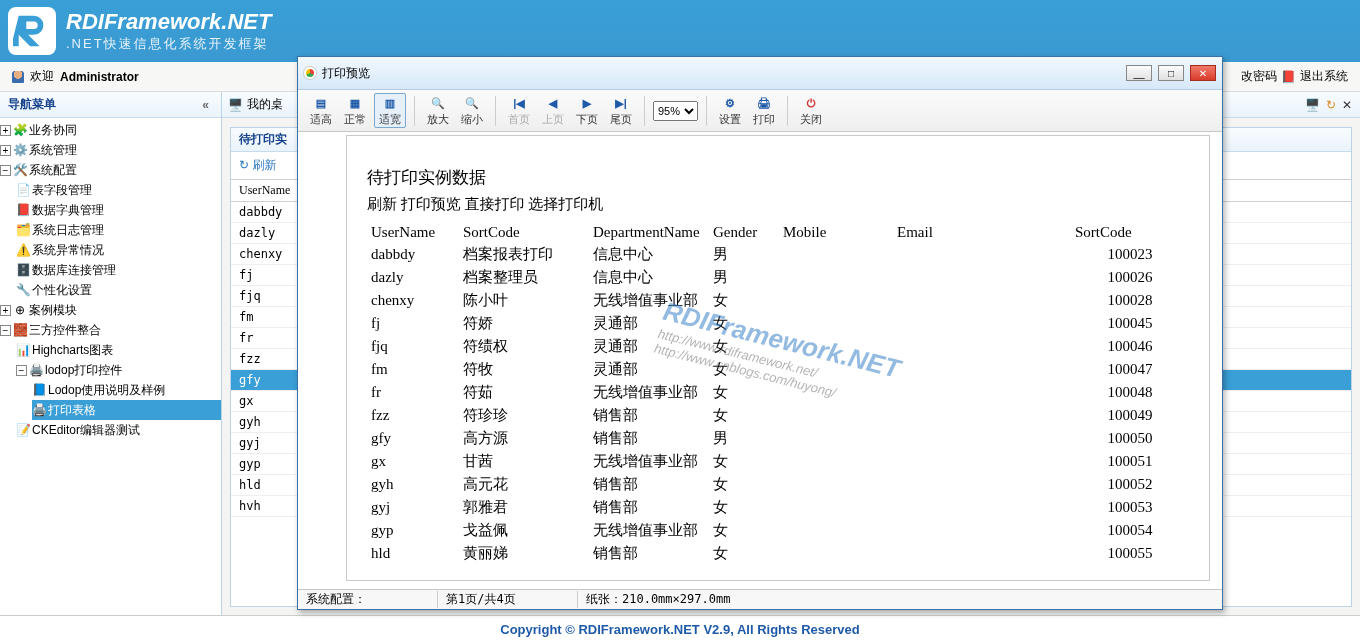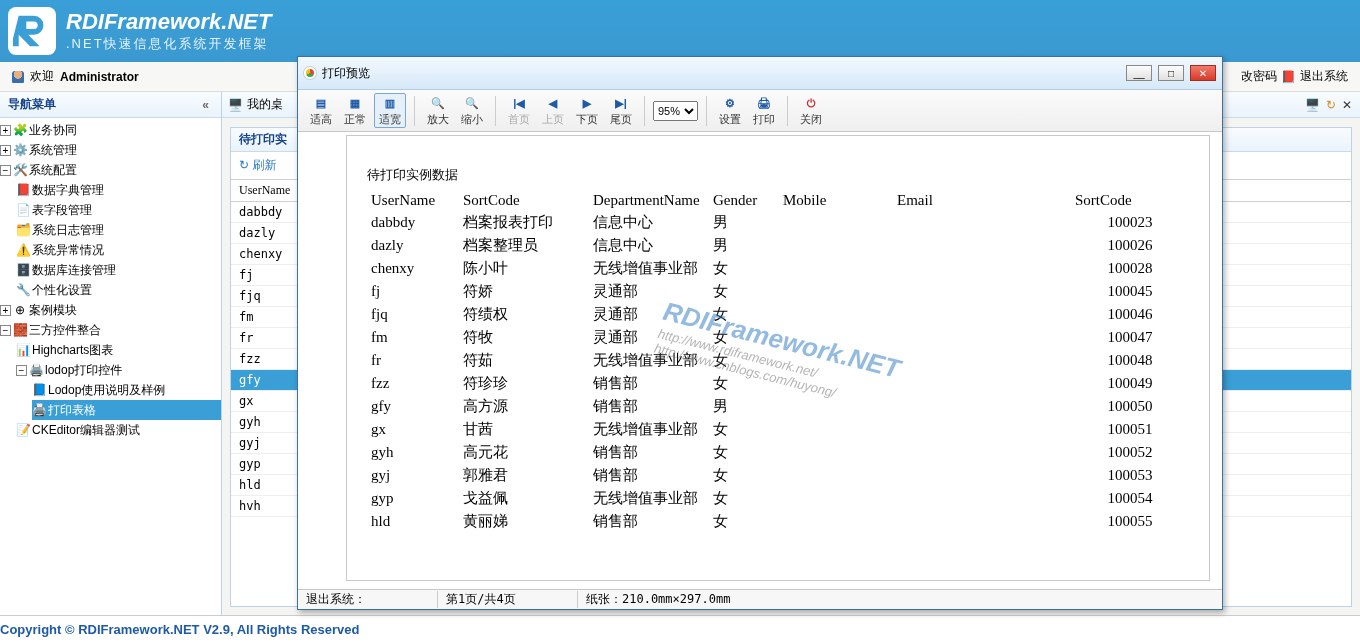--- a/index.html
+++ b/index.html
@@ -28,39 +28,39 @@
 .tab-strip .tabitem { display: flex; align-items: center; gap: 4px; cursor: pointer; }
 .tab-strip .right { margin-left: auto; display: flex; gap: 6px; padding-right: 8px; }
 .inner-panel { position: absolute; left: 8px; top: 35px; right: 8px; bottom: 8px; background: #fff; border: 1px solid #bcd2e6; }
 .inner-head { height: 24px; background: linear-gradient(#f8fcff,#eaf3fb); border-bottom: 1px solid #c7dbed; display: flex; align-items: center; padding: 0 8px; font-weight: bold; color: #15428b; }
 .inner-tools { height: 28px; border-bottom: 1px solid #d0d0d0; display: flex; align-items: center; gap: 12px; padding: 0 8px; }
 .grid-head, .grid-row { display: flex; padding: 3px 8px; }
 .grid-head { border-bottom: 1px solid #d0d0d0; font-family: "Times New Roman", serif; }
 .grid-row { border-bottom: 1px solid #eee; font-family: monospace; }
 .grid-row.sel { background: #3a9fd7; color: #fff; }
 .c-user { width: 80px; }
-.footer { height: 27px; display: flex; align-items: center; background: #fff; border-top: 1px solid #ccc; }
+.footer { height: 27px; display: flex; align-items: center; justify-content: center; background: #fff; border-top: 1px solid #ccc; }
 .footer b { color: #1e5aa8; font-size: 13px; }
 
 
 .dlg { position: absolute; left: 297px; top: 56px; width: 926px; height: 554px; background: #fff; border: 1px solid #3a72a8; box-shadow: 2px 3px 6px rgba(0,0,0,.3); }
 .dlg-title { height: 24px; background: linear-gradient(#f2f8fe,#d6e8f8); border-bottom: 1px solid #b4cde4; display: flex; align-items: center; padding: 16px 6px; gap: 6px; }
 .dlg-title .spacer { flex: 1; }
 .dlg-btn { width: 26px; height: 16px; border: 1px solid #888; background: linear-gradient(#fdfdfd,#e0e0e0); display: flex; align-items: center; justify-content: center; cursor: pointer; font-size: 10px; }
 .dlg-btn.close { background: linear-gradient(#f17a6a,#d83b2a); color: #fff; border-color: #a52b1f; }
 .dlg-tb { height: 42px; border-bottom: 1px solid #c7c7c7; display: flex; align-items: center; padding: 0 8px; gap: 4px; background: linear-gradient(#fbfbfb,#efefef); }
 .tbi { display: flex; flex-direction: column; align-items: center; padding: 0 4px; cursor: pointer; font-size: 11px; color: #333; }
 .tbi .ic2 { width: 20px; height: 18px; display: flex; align-items: center; justify-content: center; color: #1e5aa8; font-weight: bold; }
 .tbi.act { border: 1px solid #7aa8d6; background: #e6f0fb; border-radius: 2px; }
 .tbi.dis { color: #aaa; }
 .sep { width: 1px; height: 30px; background: #ccc; margin: 0 4px; }
 .zoom-sel { height: 20px; font-size: 11px; }
 .paper { position: absolute; left: 48px; top: 78px; right: 12px; bottom: 28px; border: 1px solid #c9c9c9; background: #fff; overflow: hidden; }
 .paper-in { padding: 30px 20px 10px 20px; font-family: "SimSun","宋体",serif; font-size: 15px; }
-.paper h4 { font-size: 13px; font-weight: normal; margin-bottom: 6px; }
+.paper h4 { font-size: 17px; font-weight: normal; margin-bottom: 6px; }
 .paper .sub { margin-bottom: 8px; }
 .ptable { width: 100%; border-collapse: collapse; font-size: 15px; }
 .ptable th, .ptable td { text-align: left; padding: 2px 4px; }
 .ptable th { font-weight: normal; }
 .th-user { width: 92px; } .th-real { width: 130px; } .th-dept { width: 120px; } .th-gen { width: 70px; } .th-mob { width: 114px; } .th-email { width: 178px; } .th-sort { text-align: right; }
 .ptable td.sort { text-align: center; }
 .dlg-status { position: absolute; left: 0; right: 0; bottom: 0; height: 20px; border-top: 1px solid #c7c7c7; display: flex; align-items: center; font-size: 12px; background: #f7f7f7; }
 .dlg-status .s1 { width: 140px; padding-left: 8px; border-right: 1px solid #ccc; } 
 .dlg-status .s2 { width: 140px; padding-left: 8px; border-right: 1px solid #ccc; font-family: monospace; }
 .dlg-status .s3 { padding-left: 8px; font-family: monospace; }
@@ -103,22 +103,22 @@
   <div class="sidebar">
     <div class="side-head">
       <span>导航菜单</span>
       <span class="col">«</span>
     </div>
     <ul class="tree">
       <li><span class="exp">+</span><span class="ic">🧩</span><span>业务协同</span></li>
       <li><span class="exp">+</span><span class="ic">⚙️</span><span>系统管理</span></li>
       <li><span class="exp">−</span><span class="ic">🛠️</span><span>系统配置</span>
         <ul>
+          <li><span class="ic">📄</span><span>表字段管理</span></li>
           <li><span class="ic">📕</span><span>数据字典管理</span></li>
-          <li><span class="ic">📄</span><span>表字段管理</span></li>
           <li><span class="ic">🗂️</span><span>系统日志管理</span></li>
           <li><span class="ic">⚠️</span><span>系统异常情况</span></li>
           <li><span class="ic">🗄️</span><span>数据库连接管理</span></li>
           <li><span class="ic">🔧</span><span>个性化设置</span></li>
         </ul>
       </li>
       <li><span class="exp">+</span><span class="ic">⊕</span><span>案例模块</span></li>
       <li><span class="exp">−</span><span class="ic">🧱</span><span>三方控件整合</span>
         <ul>
           <li><span class="ic">📊</span><span>Highcharts图表</span></li>
@@ -269,20 +269,21 @@
     <span class="sep"></span>
     <div class="tbi">
         <span class="ic2" style="color:#c33">⏻</span>
         <span>关闭</span>
       </div>
   </div>
 
   <div class="paper">
     <div class="paper-in">
       <h4>待打印实例数据</h4>
+      <div class="sub">刷新  打印预览  直接打印  选择打印机</div>
       <table class="ptable">
         <thead>
             <tr>
           <th class="th-user">UserName</th>
           <th class="th-real">SortCode</th>
           <th class="th-dept">DepartmentName</th>
           <th class="th-gen">Gender</th>
           <th class="th-mob">Mobile</th>
           <th class="th-email">Email</th>
           <th class="th-sort">SortCode</th>
@@ -419,17 +420,17 @@
       </table>
     </div>
     <div class="watermark">
       <div class="wm1">RDIFramework.NET</div>
       <div class="wm2">http://www.rdiframework.net/</div>
       <div class="wm3">http://www.cnblogs.com/huyong/</div>
     </div>
   </div>
 
   <div class="dlg-status">
-    <div class="s1">退出系统：</div>
+    <div class="s1">系统配置：</div>
     <div class="s2">第1页/共4页</div>
     <div class="s3">纸张：210.0mm×297.0mm</div>
   </div>
 </div>
 
 </body></html>

